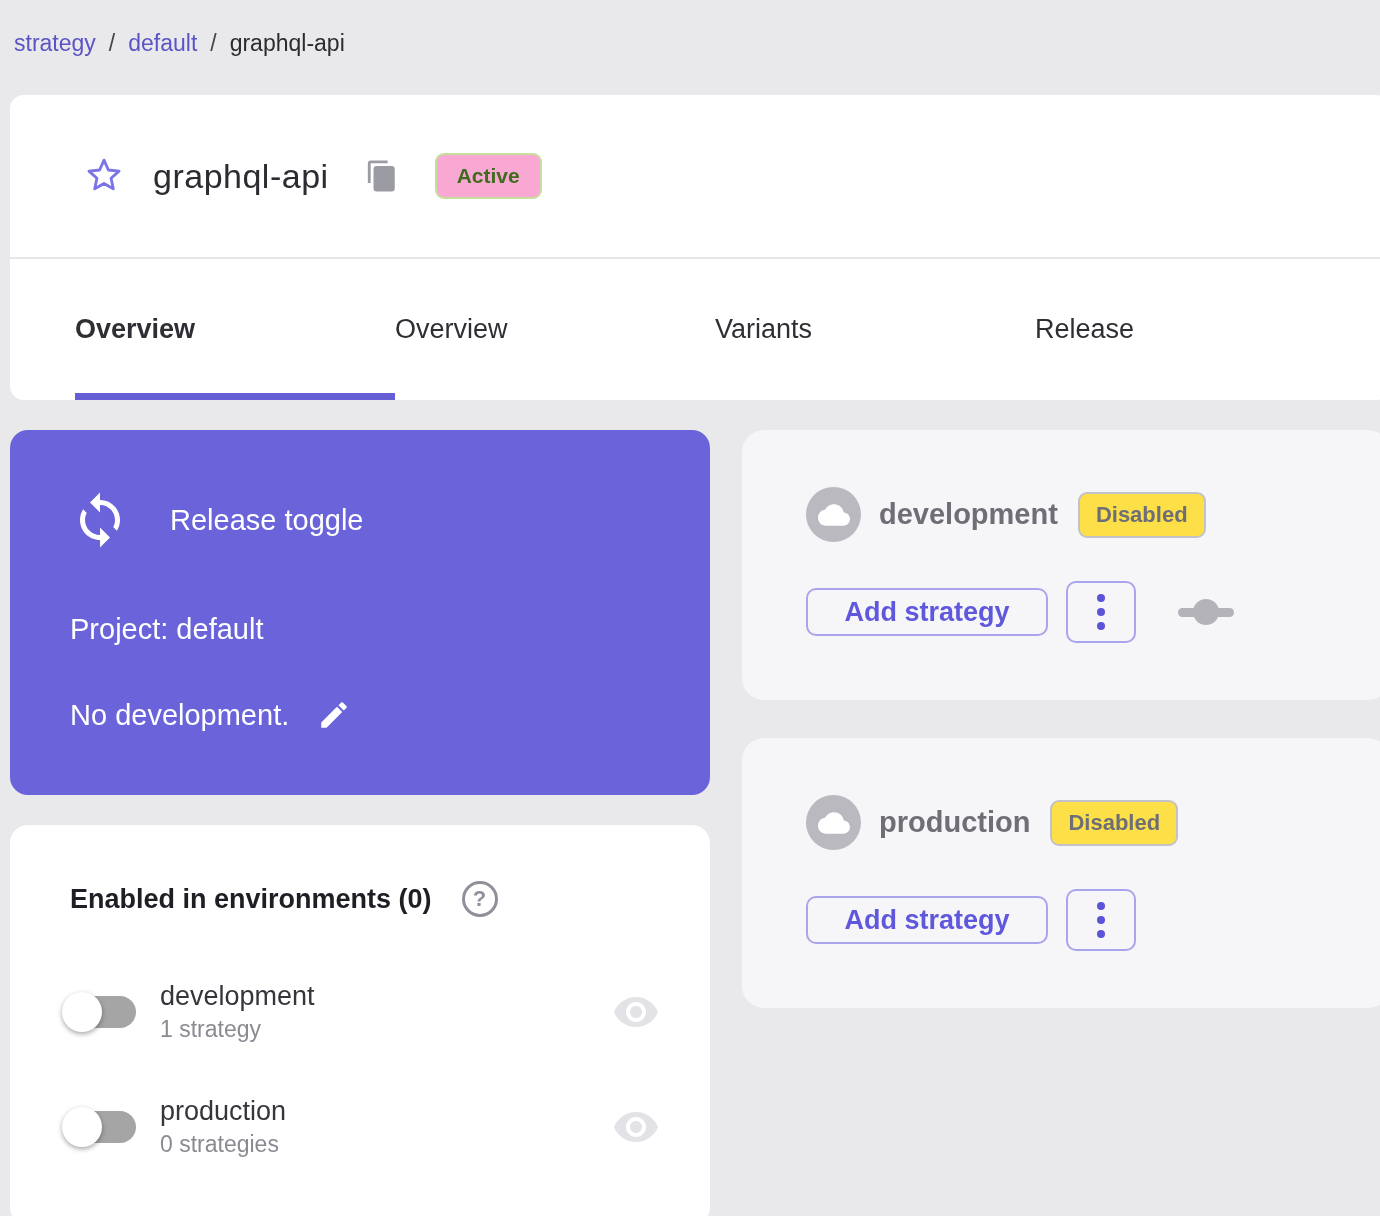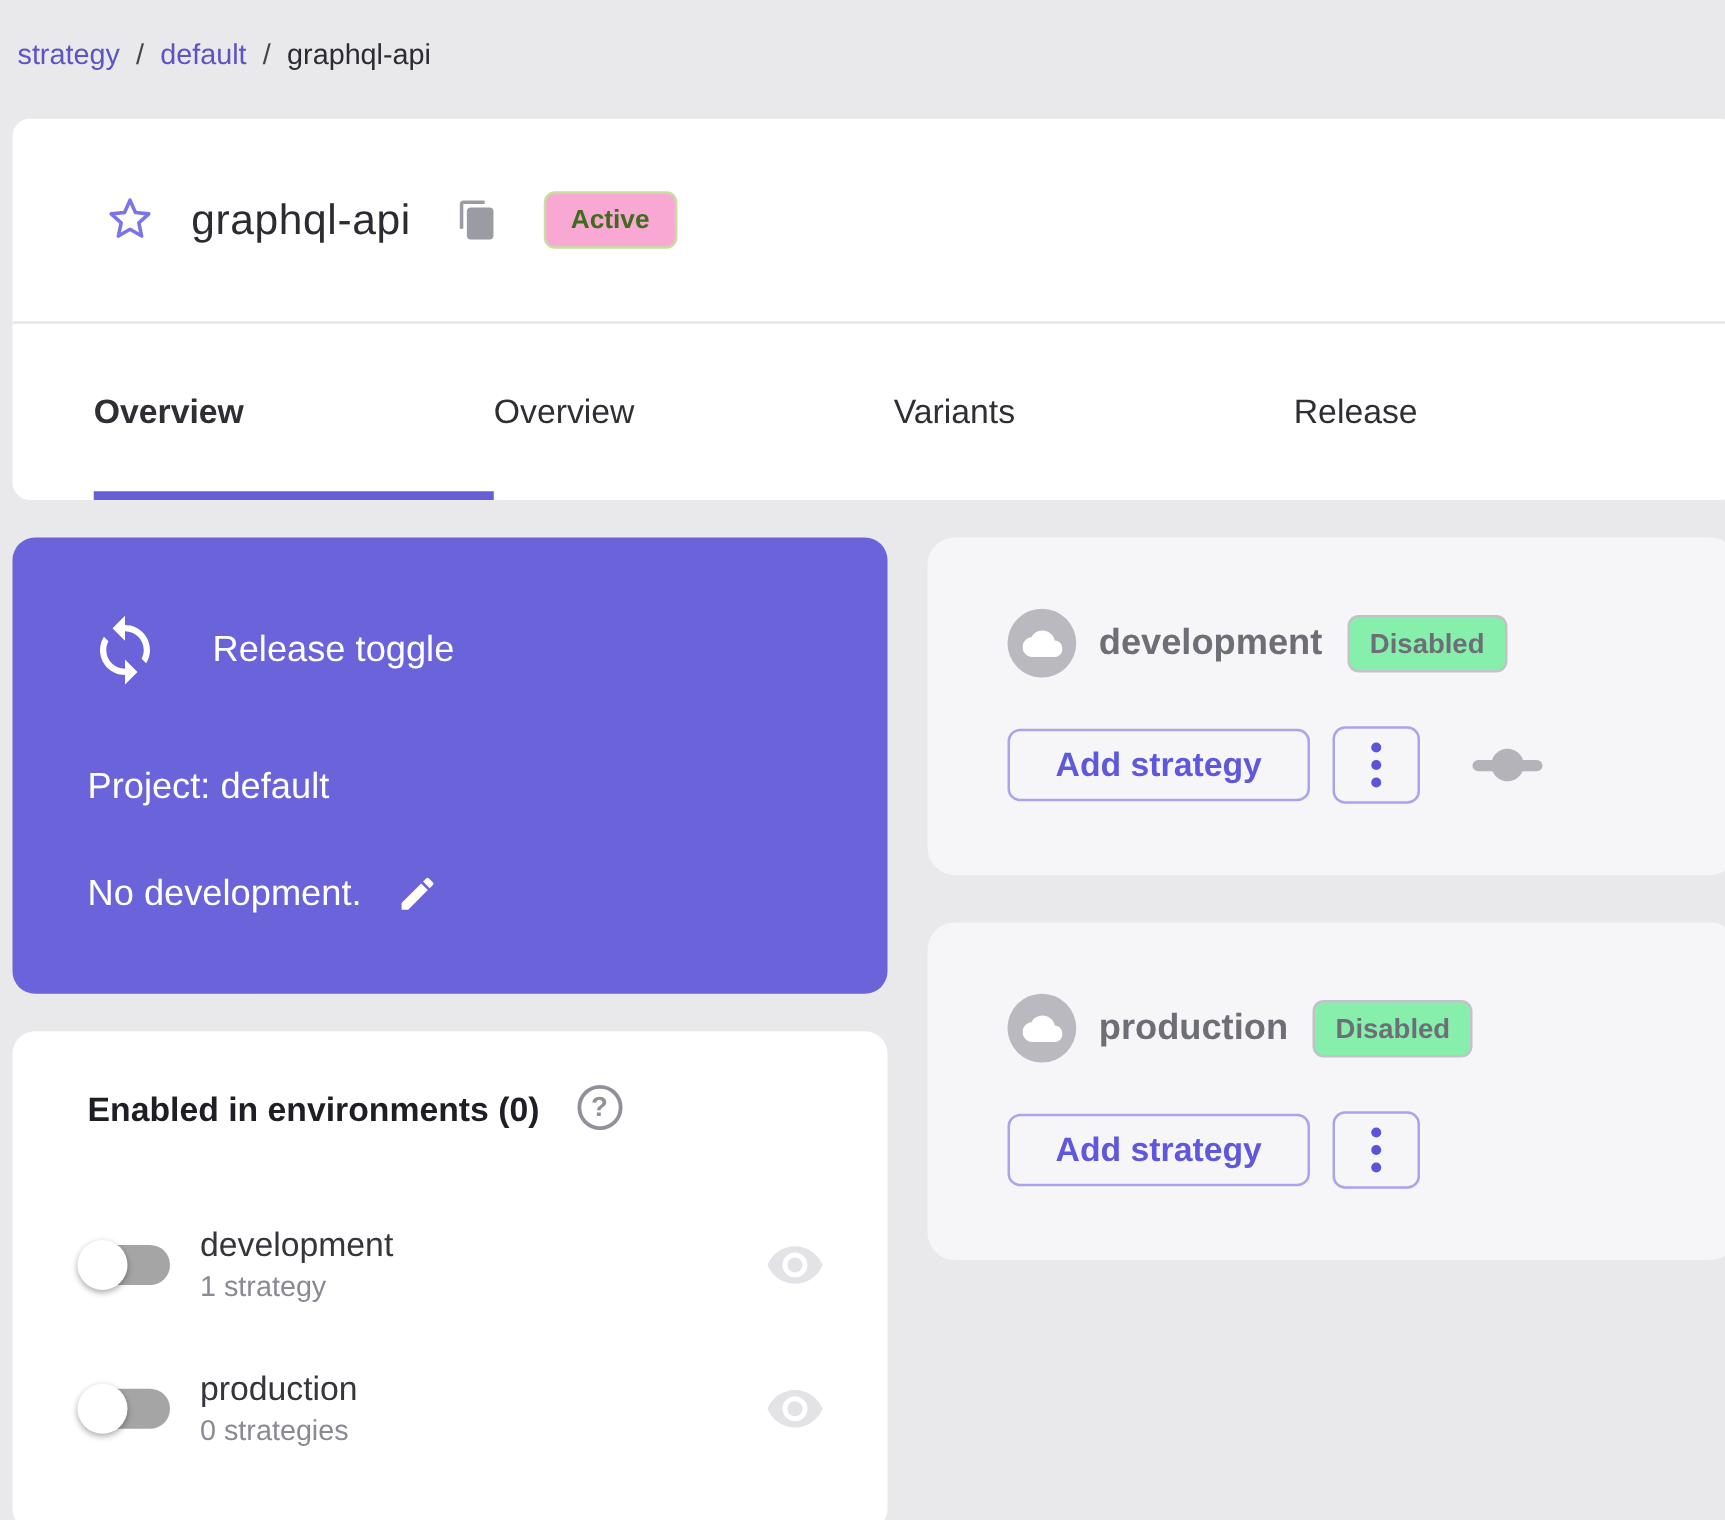--- a/index.html
+++ b/index.html
@@ -29,21 +29,21 @@
   .purple-card{position:absolute;left:10px;top:430px;width:700px;height:365px;background:#6a63da;border-radius:18px;color:#fff}
   .pc-head{position:absolute;left:60px;top:60px;display:flex;align-items:center}
   .sync-icon{width:60px;height:60px;fill:#fff}
   .pc-type{font-size:29px;margin-left:40px}
   .pc-project{position:absolute;left:60px;top:183px;font-size:29px}
   .pc-desc{position:absolute;left:60px;top:268px;display:flex;align-items:center;font-size:29px}
   .pencil-btn{width:34px;height:34px;margin-left:28px;fill:#fff;cursor:pointer}
 
   
   .env-panel{position:absolute;left:10px;top:825px;width:700px;height:400px;background:#fff;border-radius:18px}
-  .ep-head{display:flex;align-items:flex-end;padding:43px 0 0 60px}
+  .ep-head{display:flex;align-items:center;padding:56px 0 0 60px}
   .ep-title{font-size:27px;font-weight:bold;color:#1e1e24}
   .help-btn{width:36px;height:36px;border:3px solid #90909a;border-radius:50%;color:#90909a;font-size:22px;font-weight:bold;display:flex;align-items:center;justify-content:center;margin-left:30px;cursor:pointer}
   .env-row{position:absolute;left:0;width:100%;height:80px;display:flex;align-items:center;padding:0 50px 0 52px}
   .env-row.r1{top:147px}
   .env-row.r2{top:262px}
   .switch{width:76px;height:40px;position:relative;flex-shrink:0;cursor:pointer}
   .switch-track{position:absolute;left:10px;top:4px;width:64px;height:32px;border-radius:16px;background:#a5a5a5}
   .switch-thumb{position:absolute;left:0;top:0;width:40px;height:40px;border-radius:50%;background:#fff;box-shadow:0 2px 5px rgba(0,0,0,.35)}
   .env-info{margin-left:22px}
   .env-name{font-size:27px;color:#35353b}
@@ -52,23 +52,23 @@
   .eye-btn svg{width:48px;height:48px;fill:#e3e3e7}
 
   
   .env-card{position:absolute;left:742px;width:648px;height:270px;background:#f6f6f8;border-radius:22px}
   .env-card.c1{top:430px}
   .env-card.c2{top:738px}
   .ec-head{position:absolute;left:64px;top:57px;display:flex;align-items:center}
   .avatar{width:55px;height:55px;border-radius:50%;background:#b9b9bf;display:flex;align-items:center;justify-content:center;flex-shrink:0}
   .avatar svg{width:32px;height:32px;fill:#fff}
   .ec-name{font-size:29px;font-weight:bold;color:#6e6e76;margin-left:18px}
-  .badge-disabled{margin-left:20px;border:2px solid #c2c2c8;border-radius:9px;padding:8px 16px;font-size:22px;font-weight:bold;color:#6e6e76;background:#86efac}
+  .badge-disabled{margin-left:20px;border:2px solid #c2c2c8;border-radius:9px;padding:8px 16px;font-size:22px;font-weight:bold;color:#6e6e76;background:#fde047}
   .ec-actions{position:absolute;left:64px;top:151px;display:flex;align-items:center}
-  .btn-add{width:242px;height:58px;border:2px solid #aaa4ec;border-radius:10px;color:#5f58dd;font-weight:bold;font-size:27px;background:transparent;display:flex;align-items:center;justify-content:center;cursor:pointer;font-family:"Liberation Sans",sans-serif}
+  .btn-add{width:242px;height:48px;border:2px solid #aaa4ec;border-radius:10px;color:#5f58dd;font-weight:bold;font-size:27px;background:transparent;display:flex;align-items:center;justify-content:center;cursor:pointer;font-family:"Liberation Sans",sans-serif}
   .btn-kebab{width:70px;height:62px;border:2px solid #aaa4ec;border-radius:10px;margin-left:18px;display:flex;flex-direction:column;align-items:center;justify-content:center;gap:6px;background:transparent;cursor:pointer}
   .kebab-dot{width:8px;height:8px;border-radius:50%;background:#5b54d8}
   .slider-icon{margin-left:42px;position:relative;width:56px;height:26px}
   .slider-bar{position:absolute;top:9px;left:0;width:56px;height:9px;border-radius:5px;background:#b3b3b9}
   .slider-knob{position:absolute;top:0;left:15px;width:26px;height:26px;border-radius:50%;background:#b3b3b9}
 </style>
 </head>
 <body>
 
 <nav class="breadcrumb">

